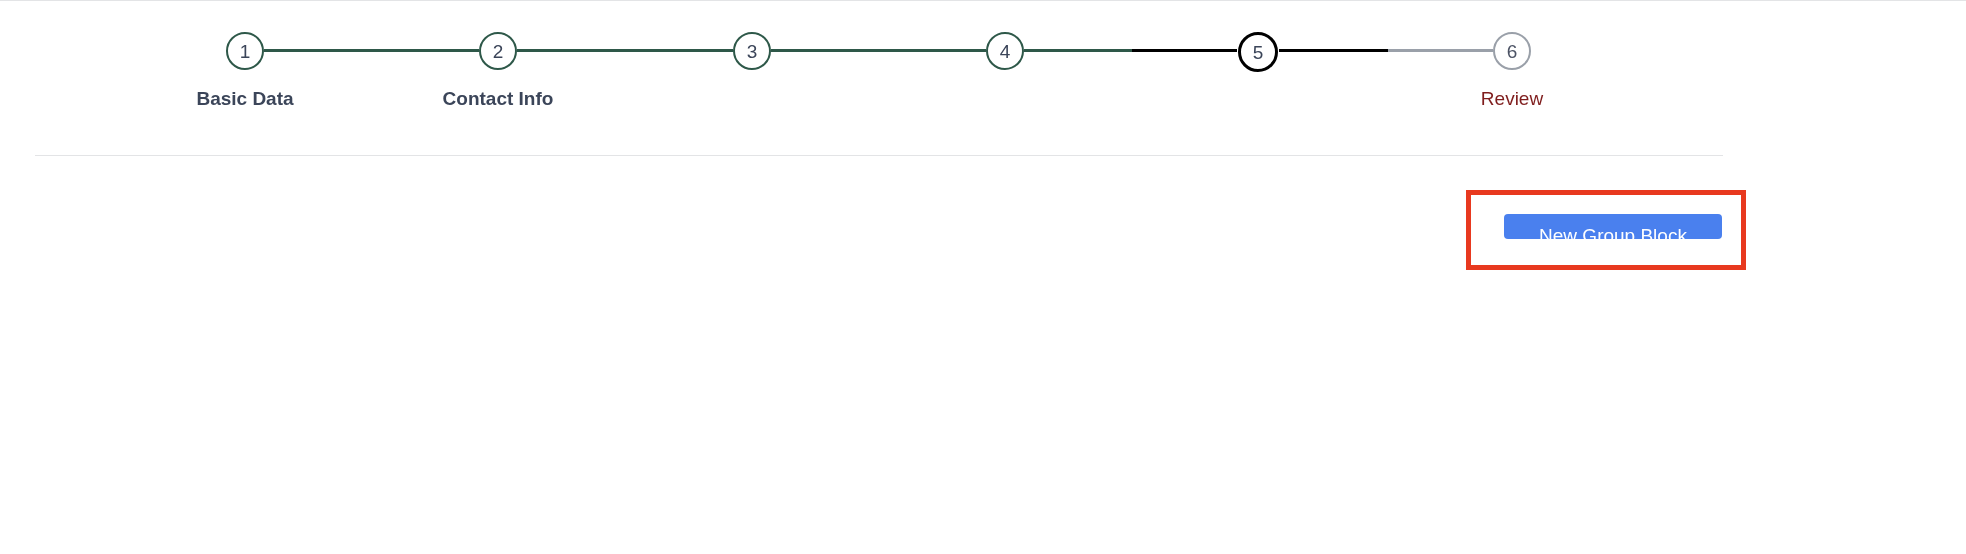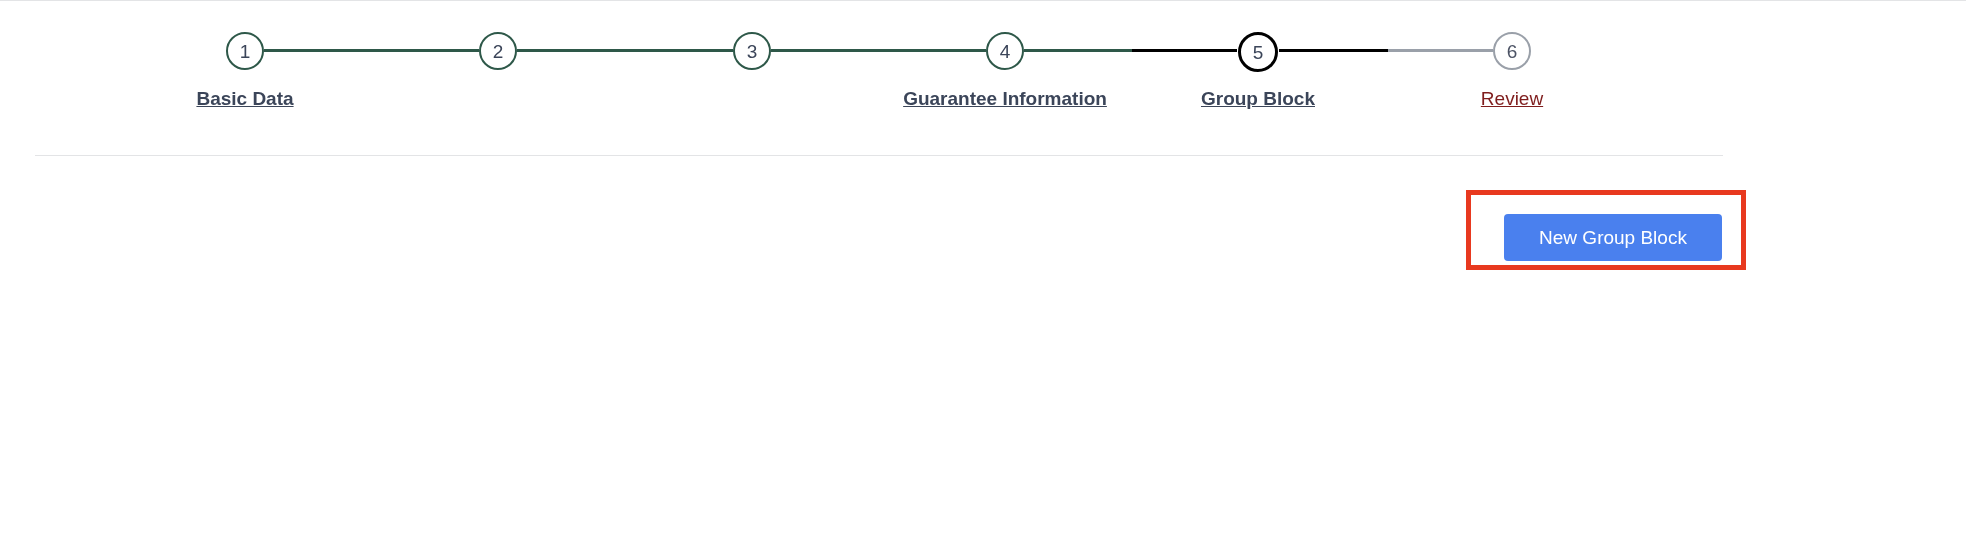--- a/index.html
+++ b/index.html
@@ -76,21 +76,20 @@
   .label {
     position: absolute;
     top: 88px;
     left: 0;
     width: 100%;
     font-size: 19px;
     line-height: 22px;
     font-weight: 700;
     color: #3b4559;
     white-space: nowrap;
-    text-decoration: underline;
   }
   .step.is-upcoming .label {
     font-weight: 400;
     color: #7f1d1d;
   }
 
   
   .conn {
     position: absolute;
     top: 49px;
@@ -121,21 +120,21 @@
     border: 5px solid #e8391f;
     box-sizing: border-box;
     background: transparent;
     z-index: 5;
   }
   .new-block-btn {
     position: absolute;
     left: 1504px;
     top: 214px;
     width: 218px;
-    height: 47px;
+    height: 25px;
     background: #4a80ee;
     border: none;
     border-radius: 4px;
     color: #ffffff;
     font-family: "Liberation Sans", sans-serif;
     font-size: 19px;
     line-height: 43px;
     padding: 0;
     cursor: pointer;
     text-align: center;
@@ -167,34 +166,33 @@
   <div class="conn black" style="left:1279px; width:109px;"></div>
   <div class="conn grey" style="left:1388px; width:105px;"></div>
 
   <div class="step" style="left:245px;">
     <div class="node">1</div>
     <div class="label">Basic Data</div>
   </div>
 
   <div class="step" style="left:498px;">
     <div class="node">2</div>
+    <div class="label">Contact Info</div>
   </div>
 
   <div class="step" style="left:752px;">
     <div class="node">3</div>
   </div>
 
   <div class="step" style="left:1005px;">
     <div class="node">4</div>
-    <div class="label">Guarantee Information</div>
   </div>
 
   <div class="step is-current" style="left:1258px;">
     <div class="node">5</div>
-    <div class="label">Group Block</div>
   </div>
 
   <div class="step is-upcoming" style="left:1512px;">
     <div class="node">6</div>
     <div class="label">Review</div>
   </div>
 
 </div>
 
 <div class="divider"></div>

